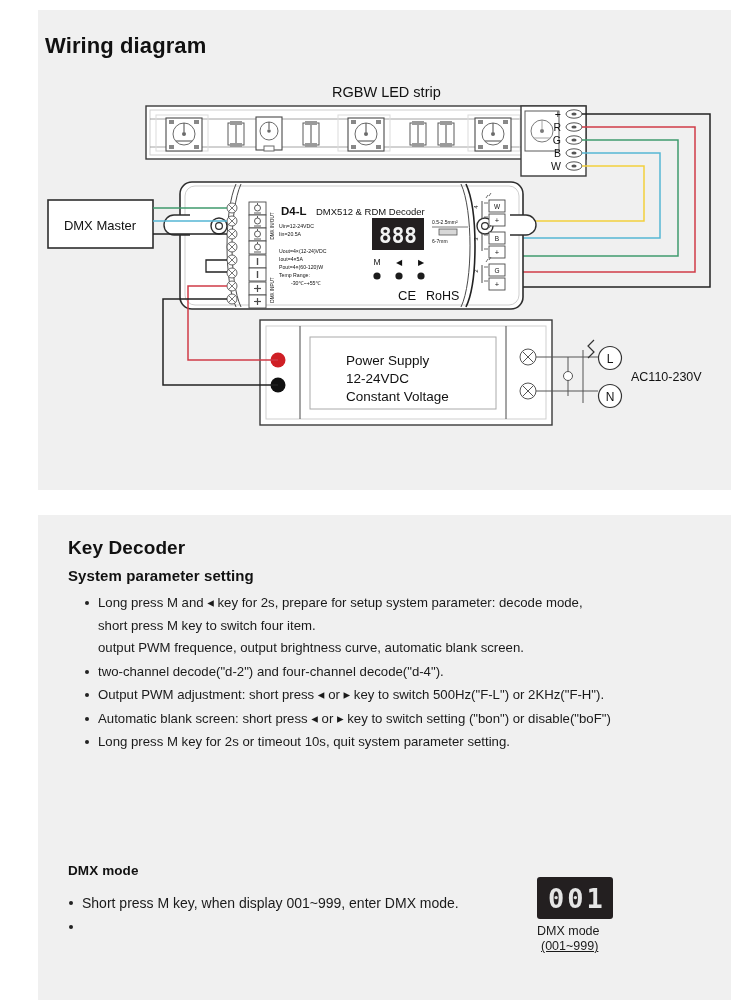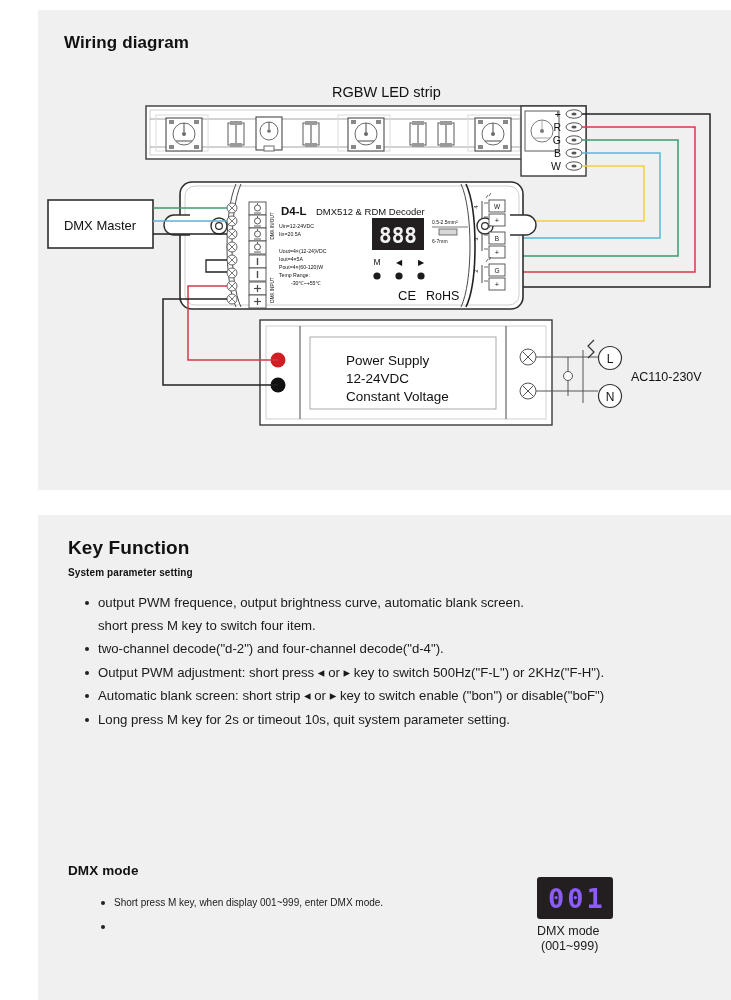--- a/index.html
+++ b/index.html
@@ -20,53 +20,53 @@
   #panel-wiring { left: 38px; top: 10px; width: 693px; height: 480px; }
   #panel-key    { left: 38px; top: 515px; width: 693px; height: 485px; }
 
   
   .h-section {
     position: absolute;
     font-weight: bold;
     color: #111;
     letter-spacing: .1px;
   }
-  #wiring-title { left: 64px; top: 33px; font-size: 17px; }
+  #wiring-title { left: 45px; top: 33px; font-size: 22px; }
   #key-title    { left: 68px; top: 537px; font-size: 19px; }
-  #subtitle-sys { left: 68px; top: 567px; font-size: 10px; font-weight: bold; color:#111;}
+  #subtitle-sys { left: 68px; top: 567px; font-size: 15px; font-weight: bold; color:#111;}
   #subtitle-dmx { left: 68px; top: 863px; font-size: 13.5px; font-weight: bold; color:#111;}
 
   
   .bullets { position: absolute; color: #1a1a1a; }
   #bullets-sys { left: 84px; top: 592px; width: 580px; font-size: 13.2px; }
-  #bullets-dmx { left: 100px; top: 892px; width: 450px; font-size: 10px; }
+  #bullets-dmx { left: 68px; top: 892px; width: 450px; font-size: 14px; }
   .bullet { position: relative; padding-left: 14px; margin-bottom: 1px; line-height: 22.5px; }
   .bullet .dot {
     position: absolute; left: 1px; top: 9px;
     width: 4px; height: 4px; border-radius: 50%; background: #222;
   }
   .bullet .cont { display: block; padding-left: 0px; }
 
   
   #diagram { position: absolute; left: 38px; top: 10px; }
 
   
   #dmx-display-wrap { position: absolute; left: 537px; top: 877px; width: 150px; text-align: left;}
   #dmx-screen {
     width: 76px; height: 42px; background: #231f20;
     border-radius: 3px; position: relative;
   }
   #dmx-digits {
     position: absolute; left: 0; top: 0; width: 80px; height: 42px;
     display: flex; align-items: center; justify-content: center;
-    color: #8b5cf6; font-family: "DejaVu Sans Mono", monospace;
+    color: #e5e5e5; font-family: "DejaVu Sans Mono", monospace;
     font-size: 27px; font-weight: bold; letter-spacing: 3px;
   }
   #dmx-cap1 { margin-top: 5px; font-size: 12.5px; color: #1a1a1a; }
-  #dmx-cap2 { margin-top: 1px; font-size: 12.5px; color: #1a1a1a; padding-left: 4px;}
+  #dmx-cap2 { margin-top: 1px; font-size: 12.5px; color: #1a1a1a; padding-left: 4px; text-decoration: underline;}
 </style>
 </head>
 <body>
 
 <div class="page">
 
   <div class="panel" id="panel-wiring"></div>
 
   <div class="h-section" id="wiring-title">Wiring diagram</div>
 
@@ -437,41 +437,42 @@
       <circle cx="530" cy="366" r="4.5" fill="#fff" stroke="#555" stroke-width="1"></circle>
 
       <path d="M556,330 l-6,6 l6,6 l-6,6" fill="none" stroke="#333" stroke-width="1.2"></path>
 
       <text class="txt" x="593" y="371" font-size="12.5">AC110-230V</text>
     </g>
   </svg>
 
   <div class="panel" id="panel-key"></div>
 
-  <div class="h-section" id="key-title">Key Function</div>
+  <div class="h-section" id="key-title">Key Decoder</div>
 
   <div class="h-section" id="subtitle-sys">System parameter setting</div>
 
   <div class="bullets" id="bullets-sys">
     <div class="bullet">
       <span class="dot"></span>
+      <span class="cont">Long press M and ◂ key for 2s, prepare for setup system parameter: decode mode,</span>
+      <span class="cont">short press M key to switch four item.</span>
       <span class="cont">output PWM frequence, output brightness curve, automatic blank screen.</span>
-      <span class="cont">short press M key to switch four item.</span>
     </div>
     <div class="bullet">
       <span class="dot"></span>
       <span class="cont">two-channel decode("d-2") and four-channel decode("d-4").</span>
     </div>
     <div class="bullet">
       <span class="dot"></span>
       <span class="cont">Output PWM adjustment: short press ◂ or ▸ key to switch 500Hz("F-L") or 2KHz("F-H").</span>
     </div>
     <div class="bullet">
       <span class="dot"></span>
-      <span class="cont">Automatic blank screen: short strip ◂ or ▸ key to switch enable ("bon") or disable("boF")</span>
+      <span class="cont">Automatic blank screen: short press ◂ or ▸ key to switch setting ("bon") or disable("boF")</span>
     </div>
     <div class="bullet">
       <span class="dot"></span>
       <span class="cont">Long press M key for 2s or timeout 10s, quit system parameter setting.</span>
     </div>
   </div>
 
   <div class="h-section" id="subtitle-dmx">DMX mode</div>
 
   <div class="bullets" id="bullets-dmx">

